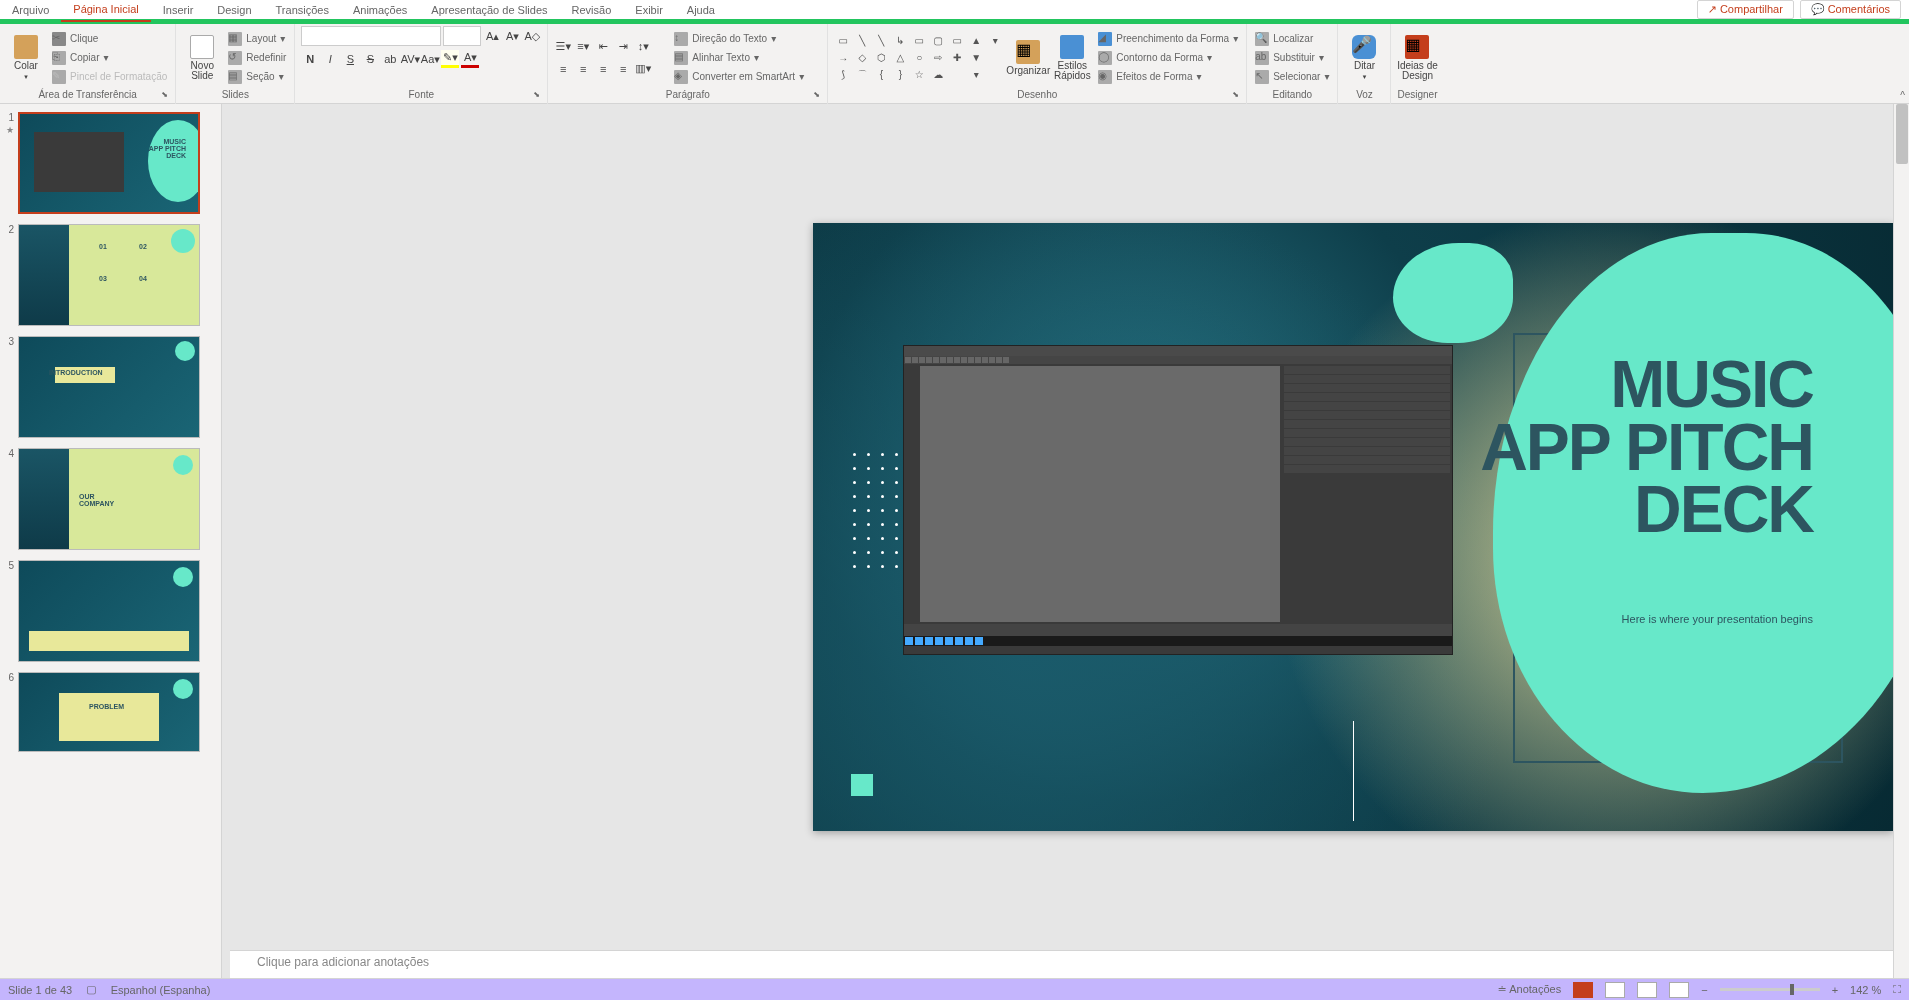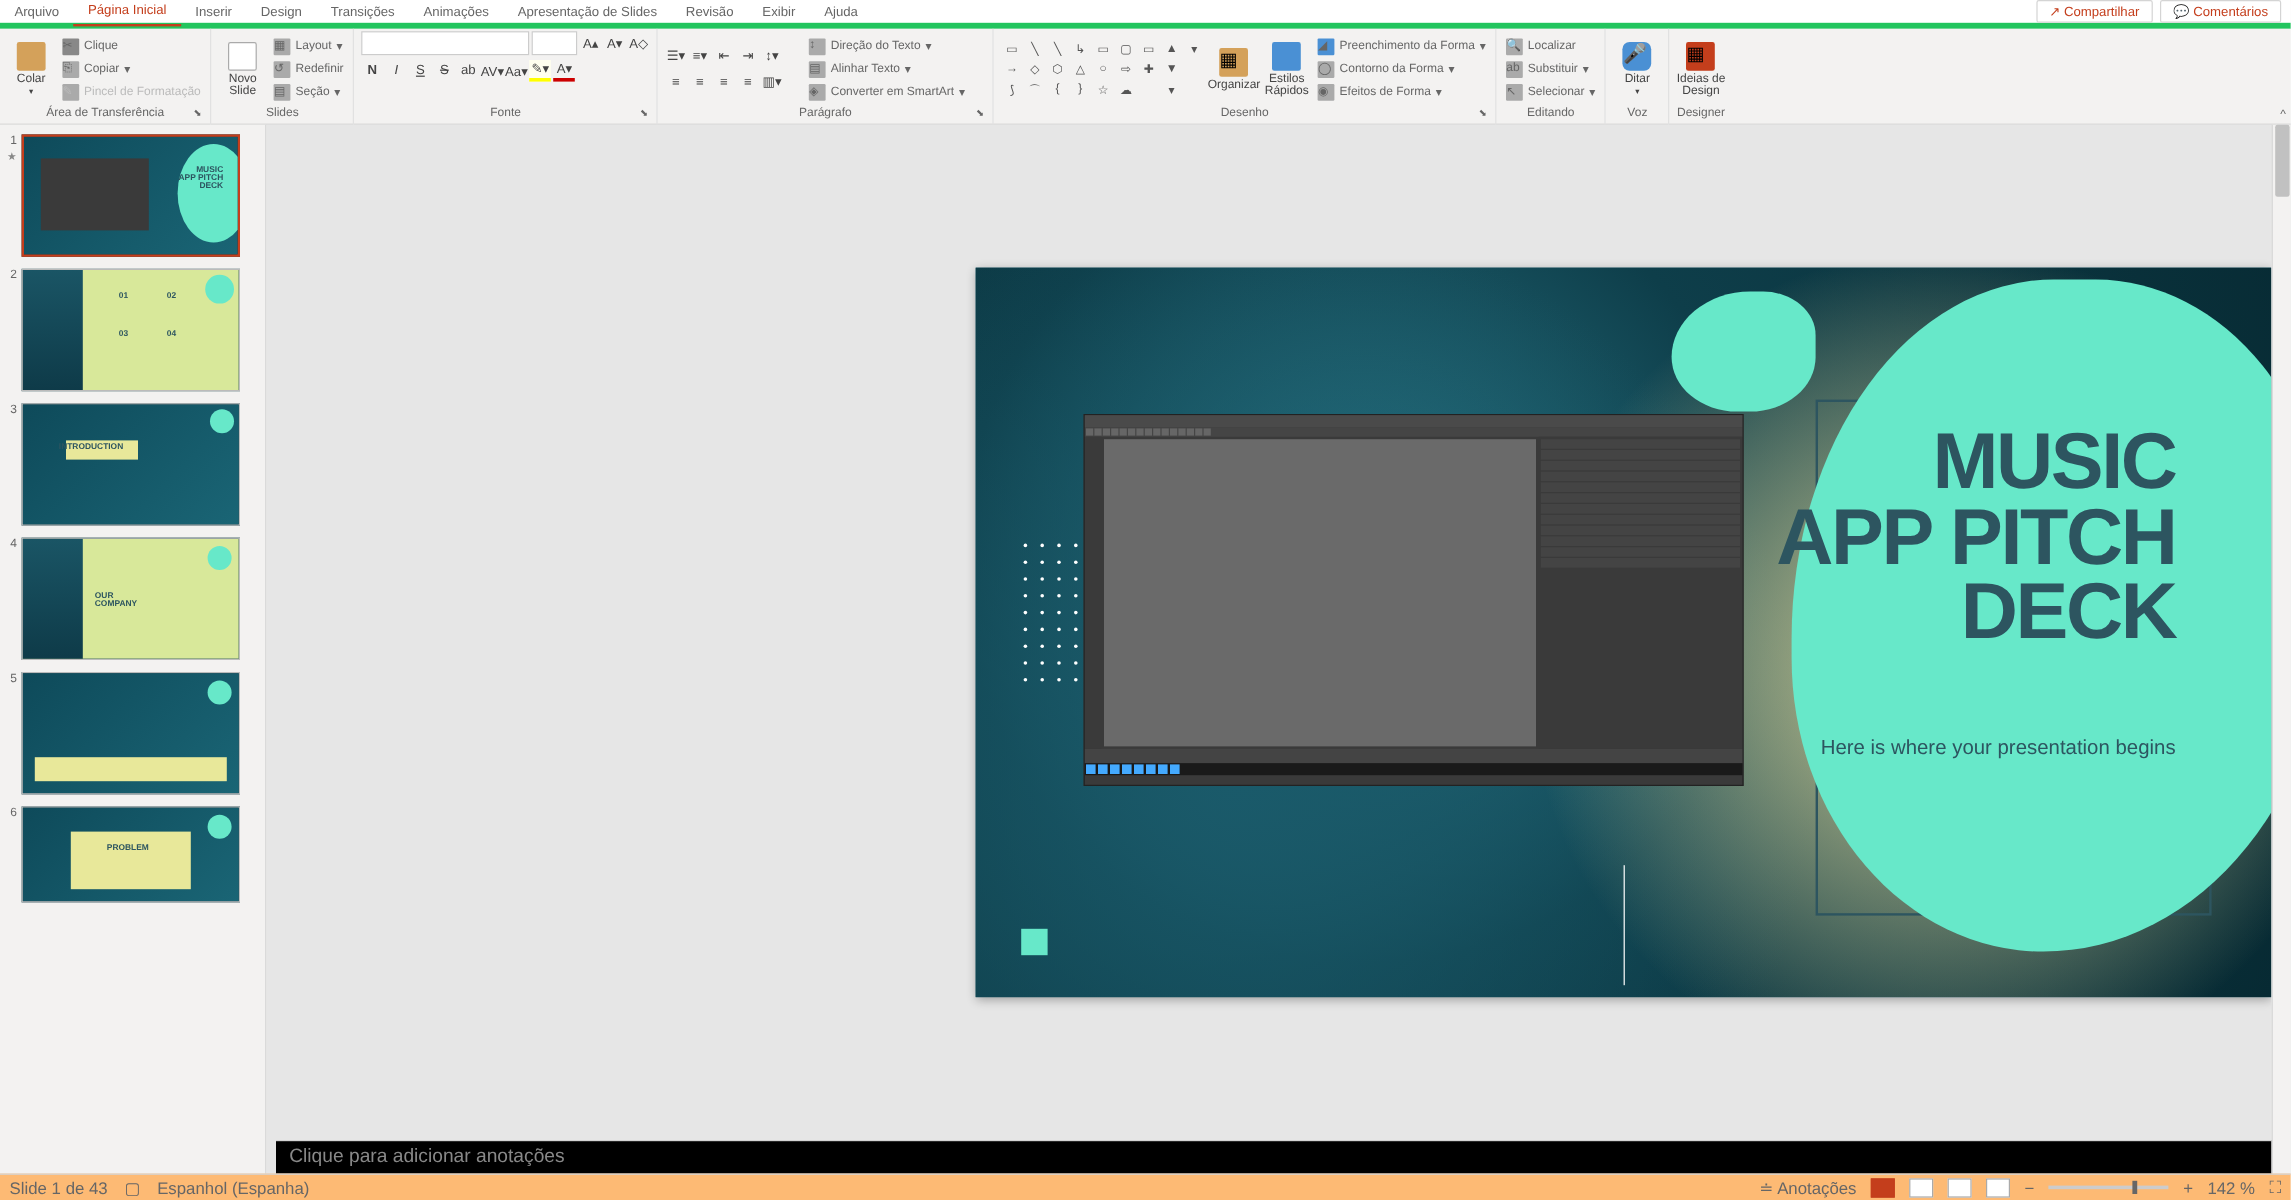--- a/index.html
+++ b/index.html
@@ -54,21 +54,21 @@
 .slide-wrap{flex:1;display:flex;align-items:center;justify-content:flex-end;overflow:auto}
 .slide{width:1080px;height:608px;background:#165463;position:relative;overflow:hidden;box-shadow:0 2px 8px rgba(0,0,0,.3)}
 
 
 .smoke-bg{position:absolute;inset:0;background:radial-gradient(circle at 30% 40%,#2a7a8a 0%,#0e3e4a 40%,#072a33 100%)}
 .smoke-bg::before{content:"";position:absolute;inset:0;background:radial-gradient(circle at 75% 55%,#d8d49a 0%,transparent 40%),radial-gradient(circle at 20% 70%,#1a5a6a 0%,transparent 50%)}
 .blob{position:absolute;right:-50px;top:10px;width:450px;height:560px;background:#67e8c9;border-radius:50% 45% 55% 48%/55% 45% 55% 45%}
 .blob::after{content:"";position:absolute;right:-40px;bottom:20px;width:60px;height:70px;background:#67e8c9;border-radius:50% 30% 60% 40%}
 .blob2{position:absolute;right:380px;top:20px;width:120px;height:100px;background:#67e8c9;border-radius:60% 40% 50% 50%}
 .slide-title{position:absolute;right:80px;top:130px;text-align:right;font-weight:900;font-size:66px;line-height:.95;color:#2d5560;font-family:Impact,'Arial Black',sans-serif;letter-spacing:-2px}
-.slide-sub{position:absolute;right:80px;top:390px;font-size:17px;color:#2d5560}
+.slide-sub{position:absolute;right:80px;top:390px;font-size:11px;color:#2d5560}
 .rect-outline{position:absolute;right:50px;top:110px;width:330px;height:430px;border:2px solid #2d5560}
 .small-sq{position:absolute;left:38px;bottom:35px;width:22px;height:22px;background:#67e8c9}
 .vline{position:absolute;left:540px;bottom:10px;width:1px;height:100px;background:#fff}
 
 .dot-grid{position:absolute;left:40px;top:230px;display:grid;grid-template-columns:repeat(7,8px);grid-template-rows:repeat(9,8px);gap:6px}
 .dot-grid div{width:3px;height:3px;background:#fff;border-radius:50%}
 
 
 .embed{position:absolute;left:90px;top:122px;width:550px;height:310px;background:#3a3a3a;border:1px solid #222}
 .embed-titlebar{height:10px;background:#4a4a4a}
@@ -76,28 +76,28 @@
 .embed-toolbar div{width:6px;height:6px;background:#666}
 .embed-body{display:flex;height:260px}
 .embed-viewport{flex:1;background:#6a6a6a;margin:2px}
 .embed-side{width:170px;background:#3a3a3a;padding:2px}
 .embed-side-row{height:8px;background:#444;margin-bottom:1px}
 .embed-timeline{height:12px;background:#444}
 .embed-taskbar{height:10px;background:#1a1a1a;display:flex;gap:2px;padding:1px}
 .embed-taskbar div{width:8px;height:8px;background:#4af}
 
 
-.notes{height:28px;background:#000000;border-top:1px solid #d4d4d4;padding:4px 11px;font-size:16px;color:#888}
+.notes{height:28px;background:#ffffff;border-top:1px solid #d4d4d4;padding:4px 27px;font-size:12px;color:#888}
 
 
 .vscroll{width:16px;background:#f3f2f1;border-left:1px solid #d4d4d4;position:relative}
 .vscroll .thumb-bar{position:absolute;top:0;left:2px;width:12px;height:60px;background:#c1c1c1;border-radius:2px}
 
 
-.status{position:absolute;bottom:0;left:0;right:0;height:22px;background:#fdba74;border-top:1px solid #d4d4d4;display:flex;align-items:center;font-size:14px;color:#666;padding:0 8px}
+.status{position:absolute;bottom:0;left:0;right:0;height:22px;background:#c4b5fd;border-top:1px solid #d4d4d4;display:flex;align-items:center;font-size:11px;color:#666;padding:0 8px}
 .status-left{display:flex;gap:14px;align-items:center}
 .status-right{margin-left:auto;display:flex;gap:12px;align-items:center}
 .view-btn{width:20px;height:16px;border:1px solid #aaa;background:#fff}
 .view-btn.active{background:#c43e1c;border-color:#c43e1c}
 .zoom-slider{width:100px;height:3px;background:#ccc;position:relative}
 .zoom-slider::after{content:"";position:absolute;left:70%;top:-4px;width:4px;height:11px;background:#666}
 
 
 .t-bg{position:absolute;inset:0;background:linear-gradient(135deg,#0e4a5a,#1a6575)}
 .t-blob{position:absolute;background:#67e8c9;border-radius:50%}

